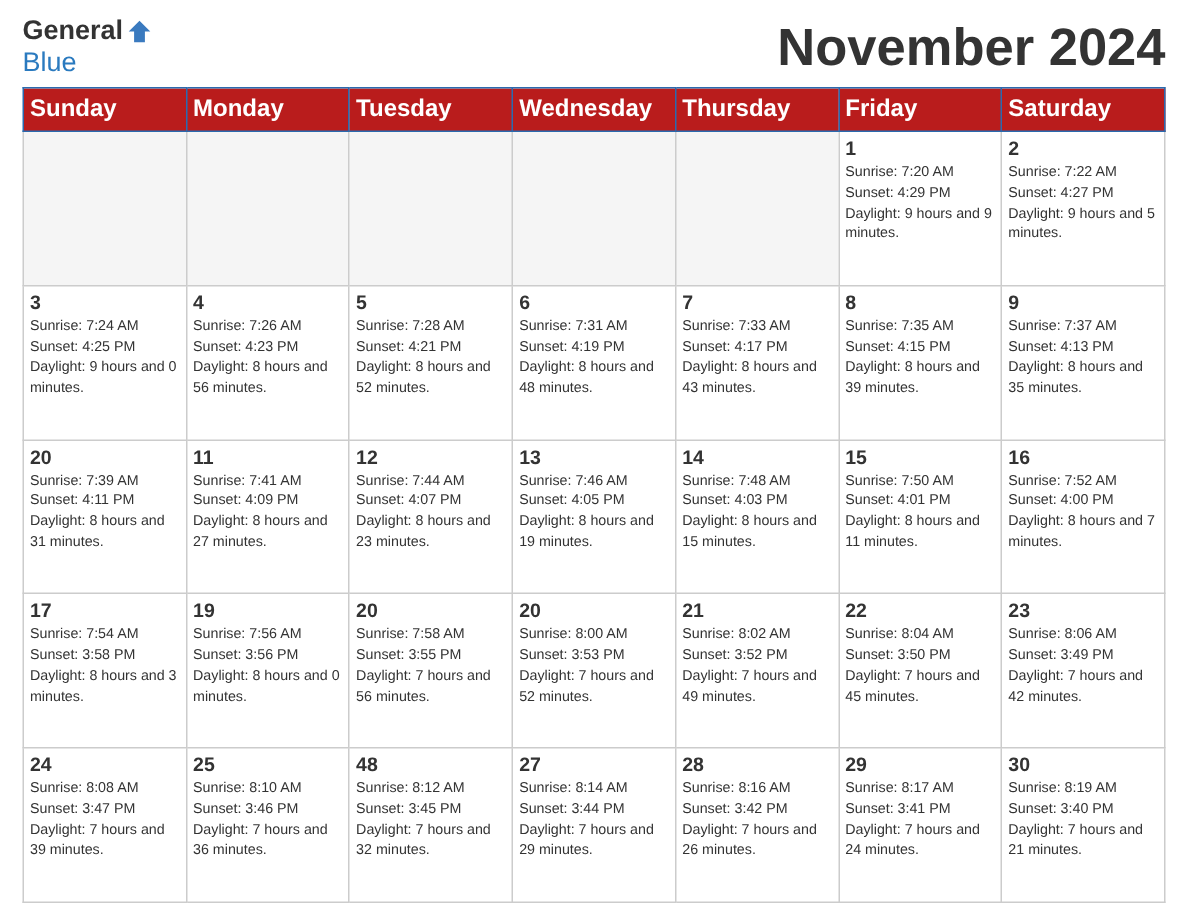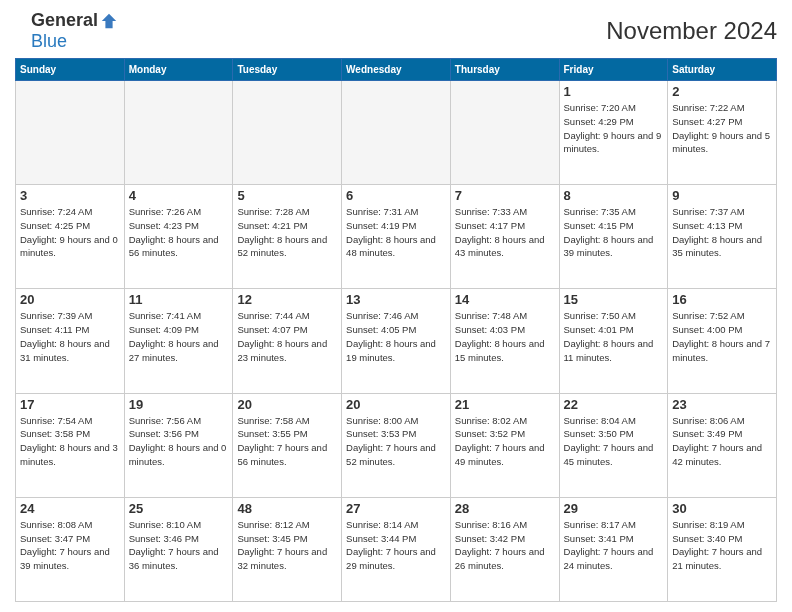--- a/index.html
+++ b/index.html
@@ -12,24 +12,23 @@
     }
     .page {
       width: 792px;
       height: 612px;
       padding: 10px 15px;
       display: flex;
       flex-direction: column;
     }
     .header {
       display: flex;
-      align-items: center;
+      align-items: flex-end;
       justify-content: space-between;
       margin-bottom: 6px;
-      margin-left: 16px;
     }
     .logo {
       display: flex;
       flex-direction: column;
       align-items: flex-start;
     }
     .logo-text {
       display: flex;
       align-items: center;
     }
@@ -45,38 +44,38 @@
     }
     .logo-icon {
       width: 18px;
       height: 18px;
       margin-left: 2px;
     }
     .title-block {
       text-align: right;
     }
     .month-title {
-      font-size: 24px;
-      font-weight: normal;
+      font-size: 35px;
+      font-weight: bold;
       color: #333;
     }
     .location {
       font-size: 14px;
       color: #555;
     }
     .calendar {
       flex: 1;
       border-collapse: collapse;
       width: 100%;
       table-layout: fixed;
     }
     .calendar thead tr th {
-      background-color: #0369a1;
+      background-color: #b91c1c;
       color: #fff;
-      font-size: 10px;
+      font-size: 16px;
       font-weight: bold;
       padding: 5px 4px;
       border: 1px solid #2a6aaf;
       text-align: left;
     }
     .calendar tbody tr td {
       border: 1px solid #ccc;
       vertical-align: top;
       padding: 3px 4px;
       font-size: 10px;

